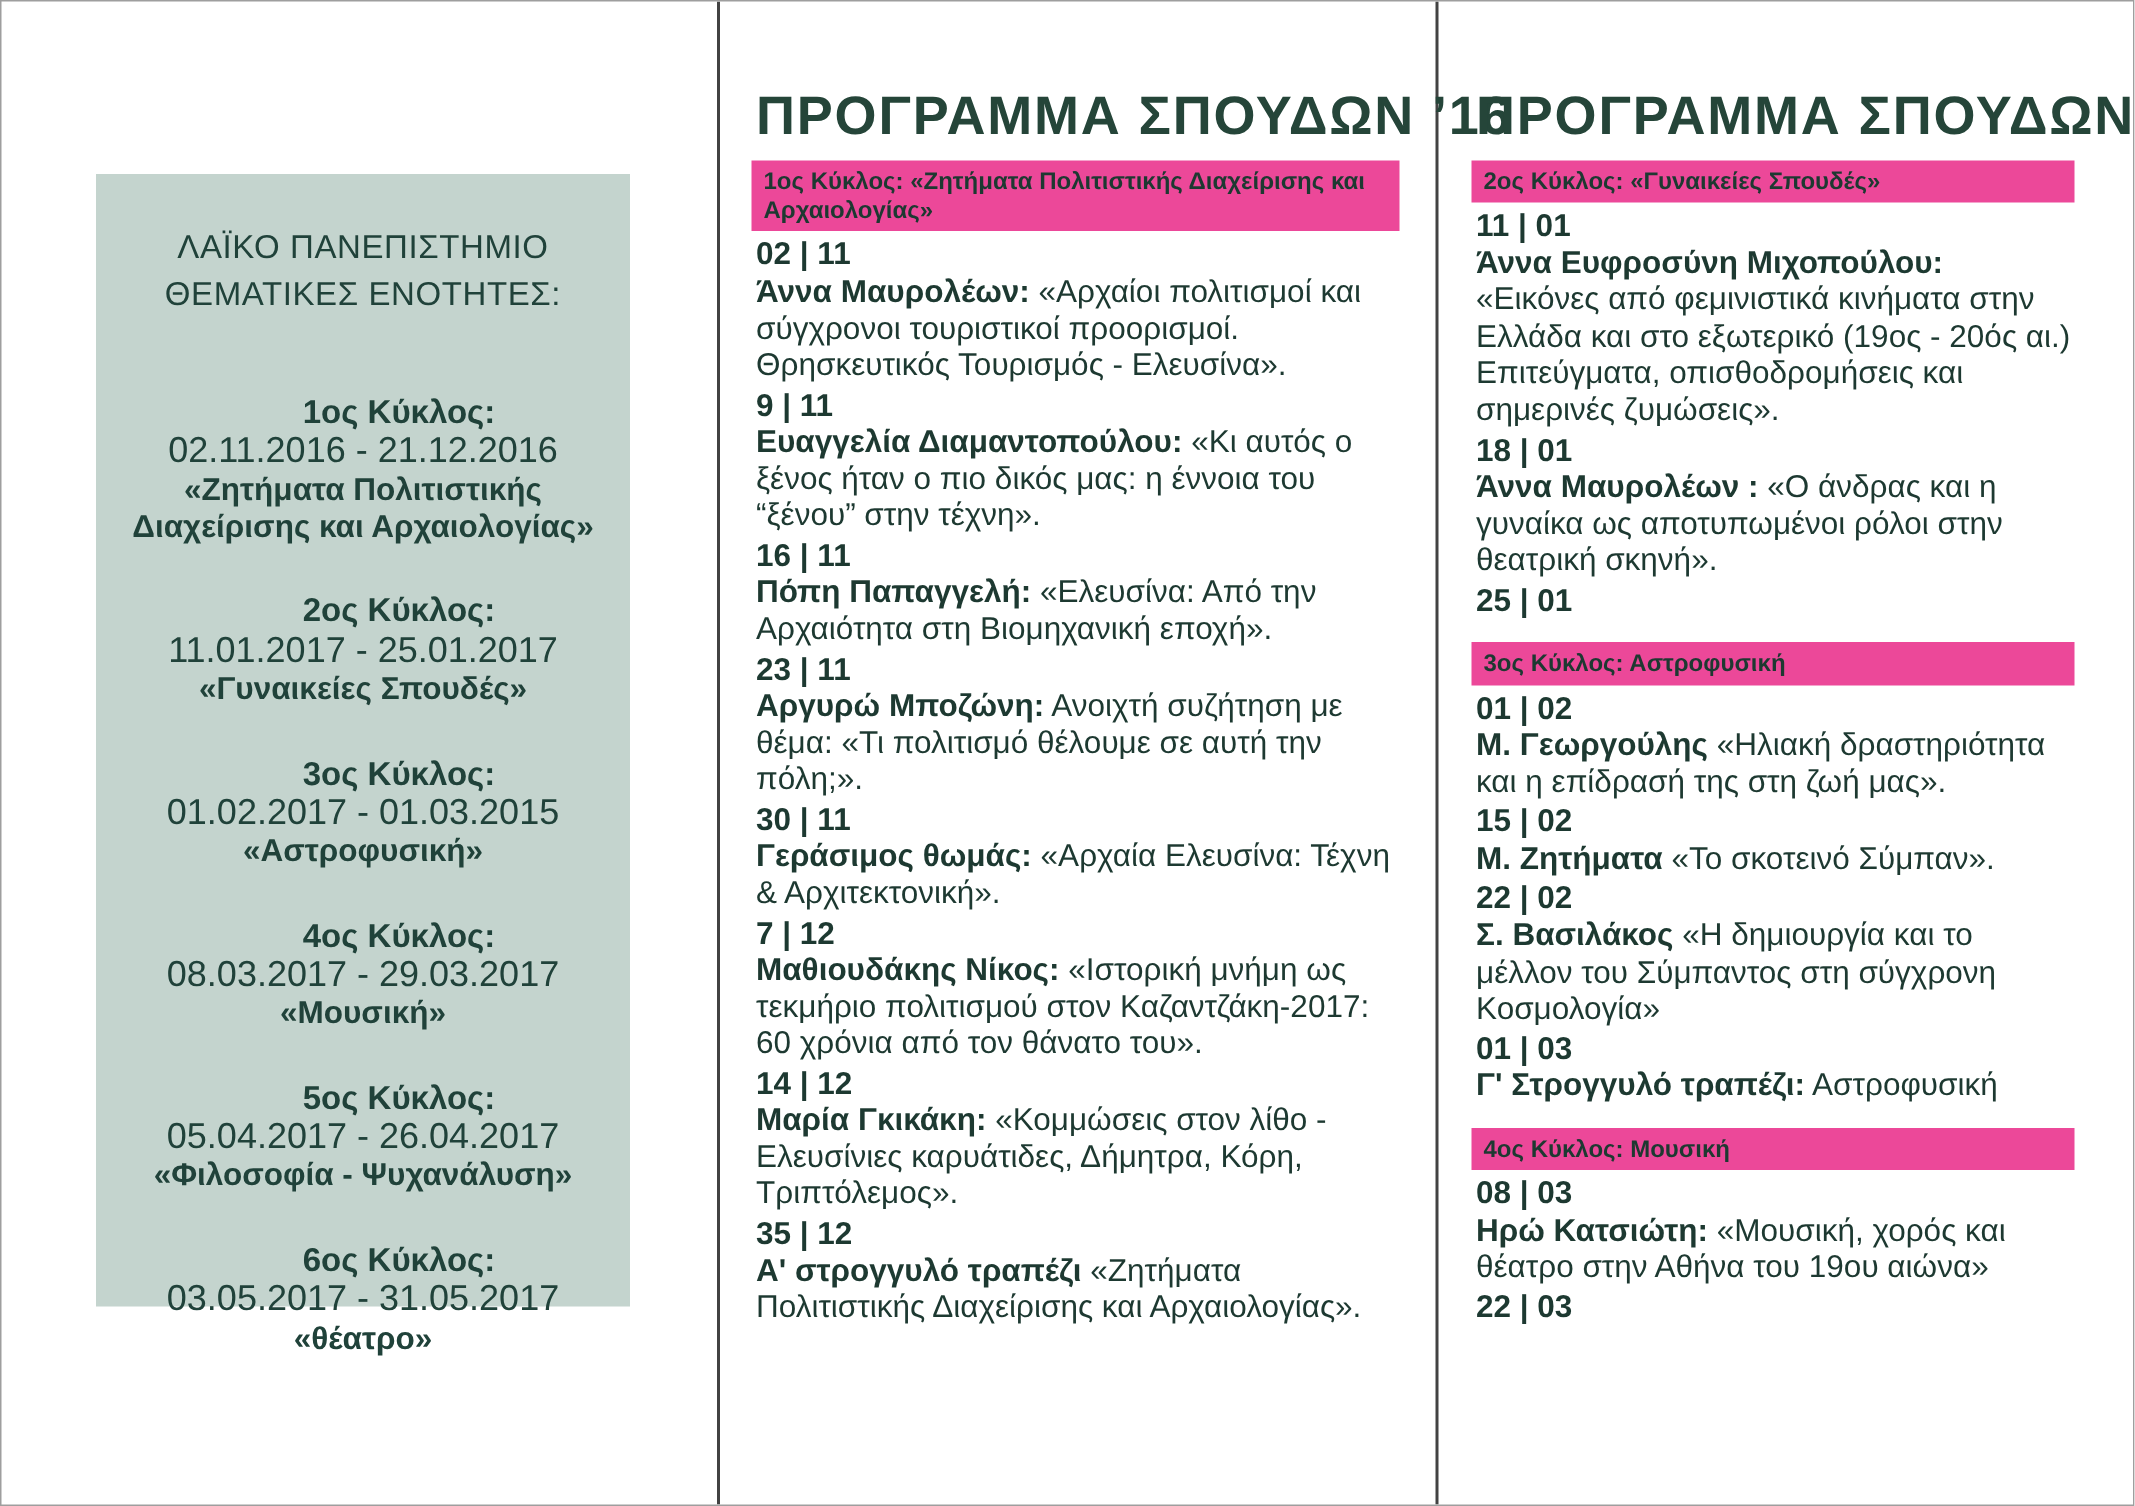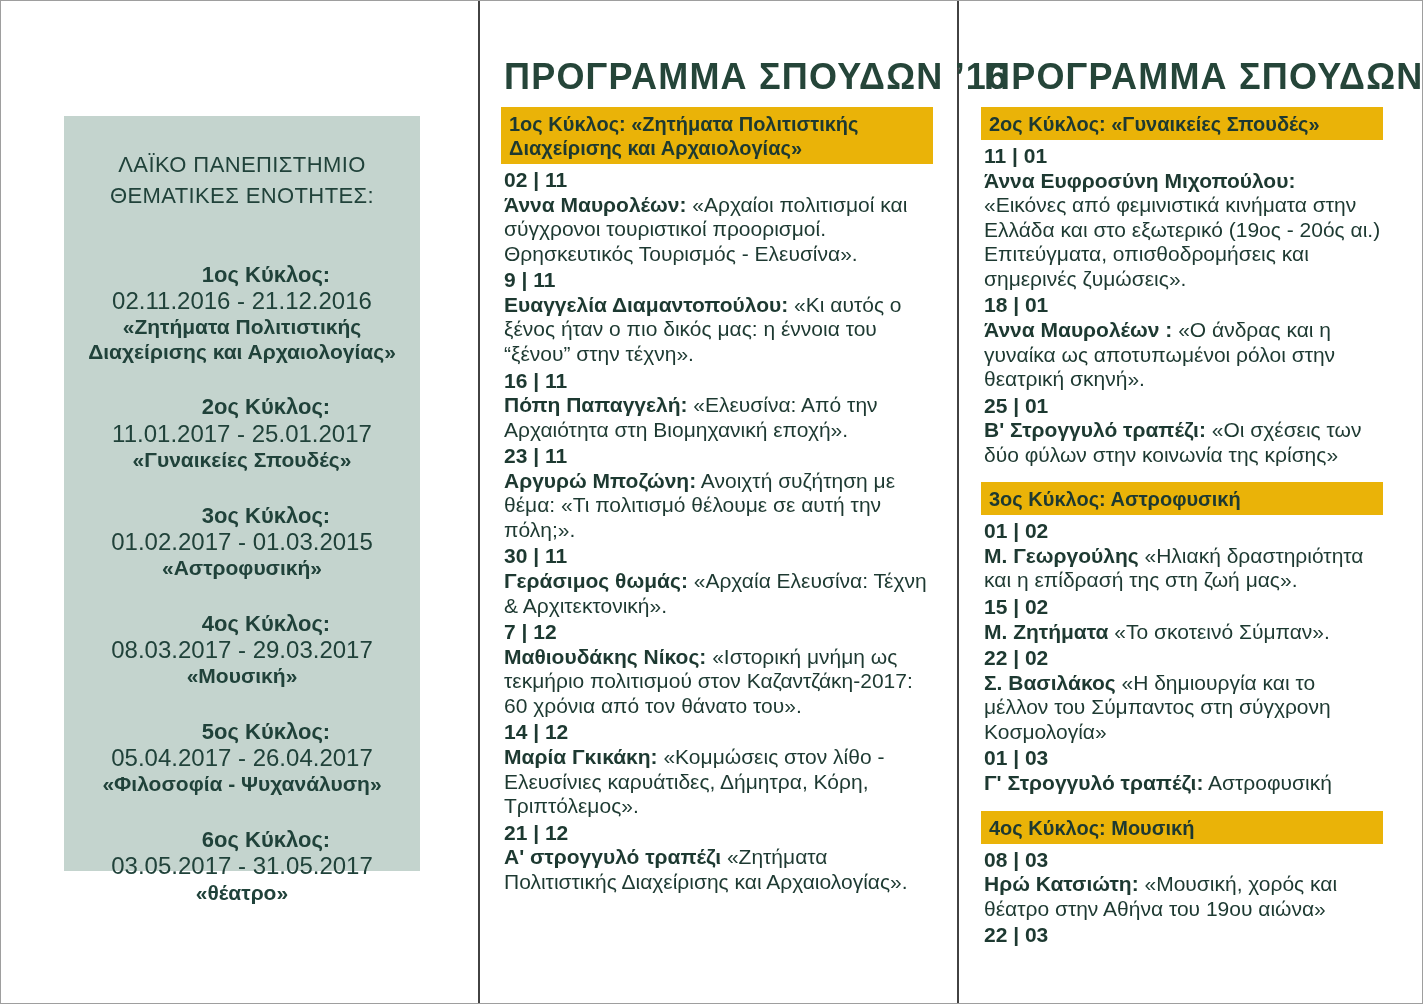--- a/index.html
+++ b/index.html
@@ -36,22 +36,22 @@
 
   
   .col { position:absolute; top:55px; }
   #col-middle { left:500px; width:432px; }
   #col-right  { left:980px; width:402px; }
   .col-title {
     font-size:36px; font-weight:bold; letter-spacing:1.2px;
     color:#254539; margin:0 0 9px 3px; white-space:nowrap;
   }
   .sec-header {
-    background:#eab308;
-    font-size:20px; font-weight:bold; line-height:1.2;
+    background:#ec4899;
+    font-size:16px; font-weight:bold; line-height:1.2;
     padding:5px 8px 4px 8px;
     margin:0 0 4px 0;
     color:#1d3931;
   }
   .sec-header.gap { margin-top:15px; }
   .entries { margin-left:3px; }
   .entry { font-size:21px; line-height:1.17; }
   .entry .date { font-weight:bold; margin-top:2px; }
   .entry .speaker { font-weight:bold; }
 </style>
@@ -129,21 +129,21 @@
           </div>
           <div class="entry">
             <div class="date">7 | 12</div>
             <div class="desc"><span class="speaker">Μαθιουδάκης Νίκος:</span> <span class="text">«Ιστορική μνήμη ως τεκμήριο πολιτισμού στον Καζαντζάκη-2017: 60 χρόνια από τον θάνατο του».</span></div>
           </div>
           <div class="entry">
             <div class="date">14 | 12</div>
             <div class="desc"><span class="speaker">Μαρία Γκικάκη:</span> <span class="text">«Κομμώσεις στον λίθο - Ελευσίνιες καρυάτιδες, Δήμητρα, Κόρη, Τριπτόλεμος».</span></div>
           </div>
           <div class="entry">
-            <div class="date">21 | 12</div>
+            <div class="date">35 | 12</div>
             <div class="desc"><span class="speaker">Α' στρογγυλό τραπέζι</span> <span class="text">«Ζητήματα Πολιτιστικής Διαχείρισης και Αρχαιολογίας».</span></div>
           </div>
         </div>
       </div>
   </div>
 
   <div class="col" id="col-right">
     <h1 class="col-title">ΠΡΟΓΡΑΜΜΑ ΣΠΟΥΔΩΝ ’17</h1>
     <div class="sections">
         <div class="sec-header">2ος Κύκλος: «Γυναικείες Σπουδές»</div>
@@ -151,21 +151,20 @@
           <div class="entry">
             <div class="date">11 | 01</div>
             <div class="desc"><span class="speaker">Άννα Ευφροσύνη Μιχοπούλου:</span> <span class="text">«Εικόνες από φεμινιστικά κινήματα στην Ελλάδα και στο εξωτερικό (19ος - 20ός αι.)  Επιτεύγματα, οπισθοδρομήσεις και σημερινές ζυμώσεις».</span></div>
           </div>
           <div class="entry">
             <div class="date">18 | 01</div>
             <div class="desc"><span class="speaker">Άννα Μαυρολέων :</span> <span class="text">«Ο άνδρας και η γυναίκα ως αποτυπωμένοι ρόλοι στην θεατρική σκηνή».</span></div>
           </div>
           <div class="entry">
             <div class="date">25 | 01</div>
-            <div class="desc"><span class="speaker">Β' Στρογγυλό τραπέζι:</span> <span class="text">«Οι σχέσεις των δύο φύλων στην κοινωνία της κρίσης»</span></div>
           </div>
         </div>
         <div class="sec-header gap">3ος Κύκλος: Αστροφυσική</div>
         <div class="entries">
           <div class="entry">
             <div class="date">01 | 02</div>
             <div class="desc"><span class="speaker">Μ. Γεωργούλης</span> <span class="text">«Ηλιακή δραστηριότητα και η επίδρασή της στη ζωή μας».</span></div>
           </div>
           <div class="entry">
             <div class="date">15 | 02</div>

